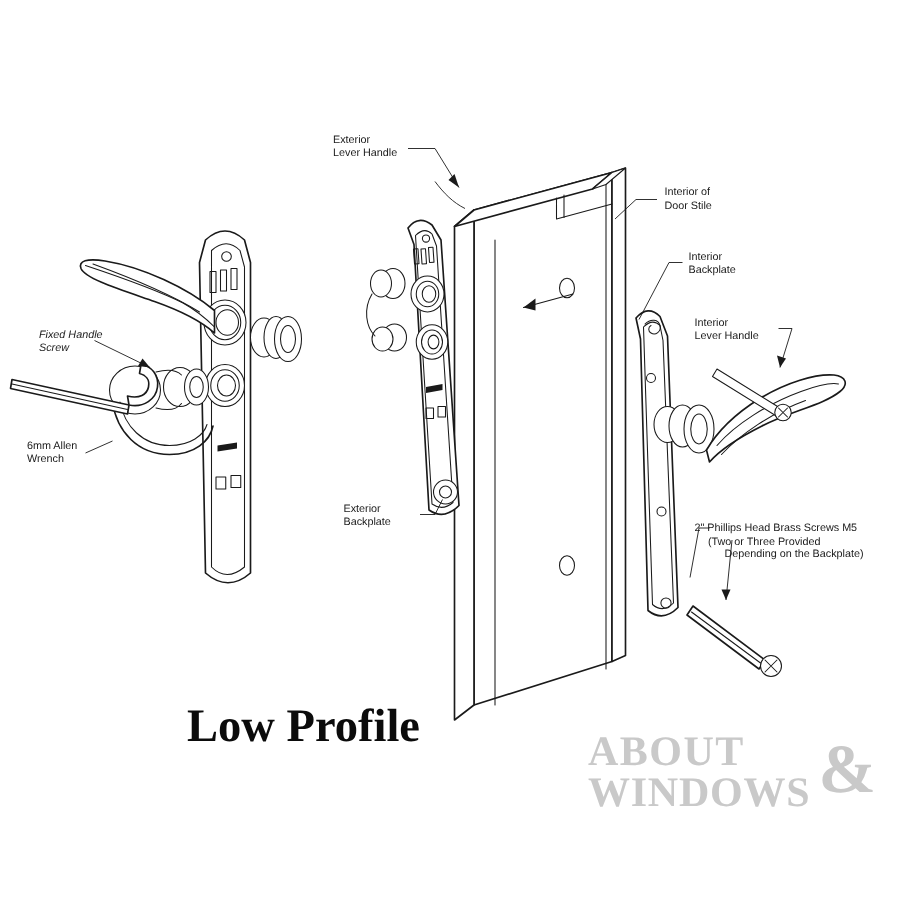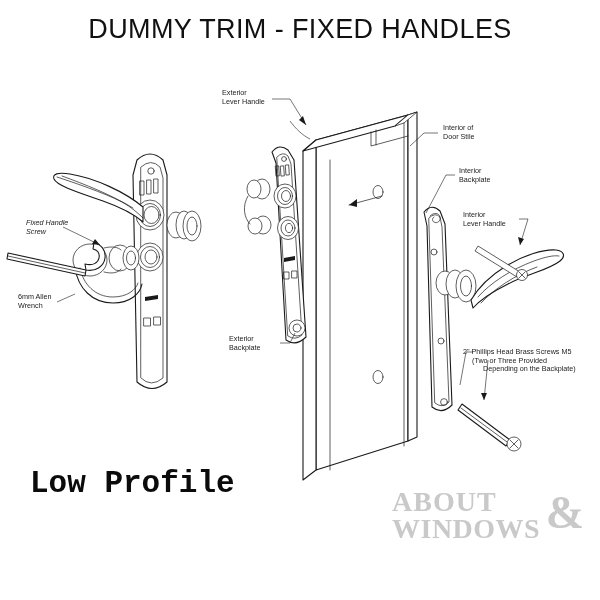--- a/index.html
+++ b/index.html
@@ -35,22 +35,22 @@
     line-height: 8.6px;
     color: #1a1a1a;
     white-space: nowrap;
   }
   .anno.center { text-align: center; }
   #caption {
     position: absolute;
     left: 30px;
     top: 466px;
     width: 250px;
-    text-align: left;
-    font-family: Liberation Mono, monospace;
+    text-align: right;
+    font-family: Liberation Serif, serif;
     font-weight: bold;
     font-size: 31px;
     line-height: 36px;
     color: #0b0b0b;
   }
   #logo {
     position: absolute;
     left: 392px;
     top: 488px;
     width: 200px;
@@ -90,21 +90,20 @@
     padding-left: 9px;
     padding-top: 3px;
   }
   #artwork { position: absolute; left: 0; top: 0; }
 </style>
 </head>
 <body>
 
 <div id="page">
 
-  <div id="title">DUMMY TRIM - FIXED HANDLES</div>
 
   <svg id="artwork" width="600" height="600" viewBox="0 0 600 600">
     <defs>
       <style>
         .ln { fill:none; stroke:#1a1a1a; stroke-width:1.1; stroke-linejoin:round; stroke-linecap:round; }
         .lnT { fill:none; stroke:#1a1a1a; stroke-width:0.7; stroke-linejoin:round; stroke-linecap:round; }
         .lead { fill:none; stroke:#1a1a1a; stroke-width:0.6; }
         .fillw { fill:#ffffff; stroke:#1a1a1a; stroke-width:1.1; stroke-linejoin:round; }
         .fillwT { fill:#ffffff; stroke:#1a1a1a; stroke-width:0.7; stroke-linejoin:round; }
         .dark { fill:#1a1a1a; stroke:none; }

